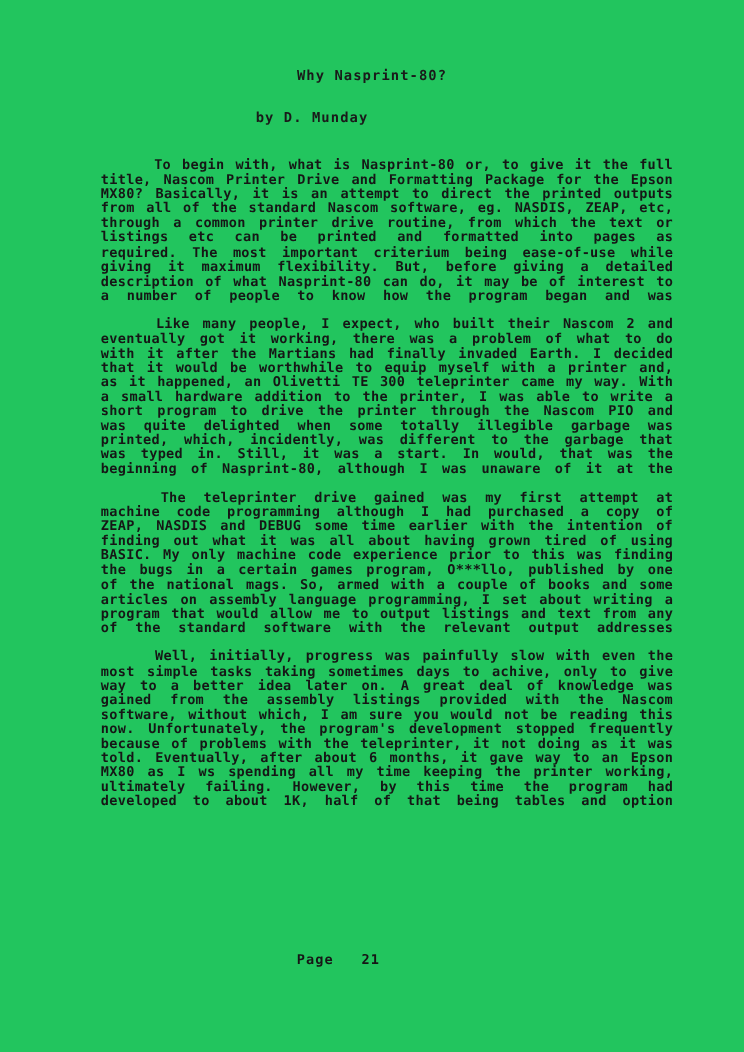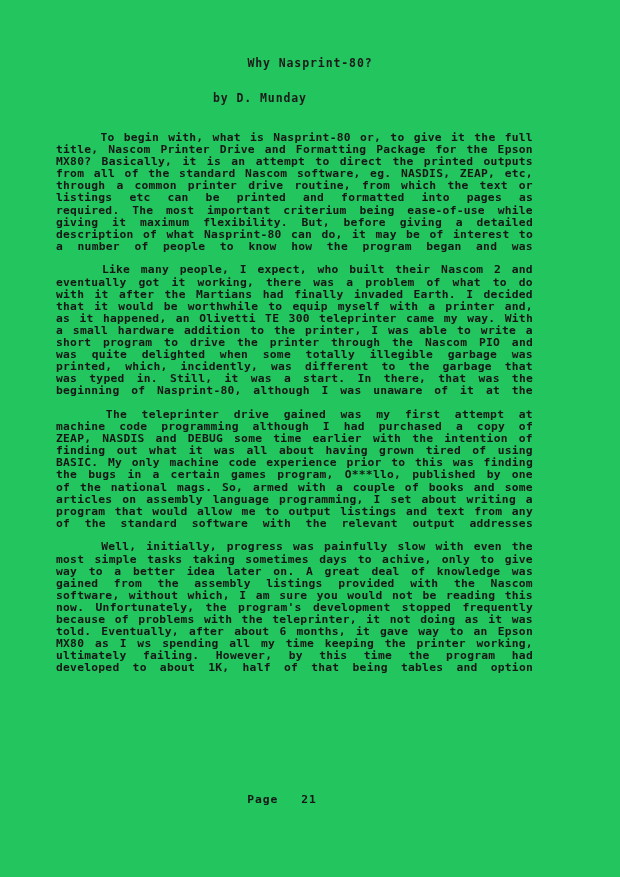--- a/index.html
+++ b/index.html
@@ -44,21 +44,21 @@
     font-size: 11.5px;
     letter-spacing: 0.9px;
     font-weight: 600;
     color: #1a1a1a;
   }
 
   
   .body-col {
     position: absolute;
     top: 132px;
-    left: 56px;
+    left: 84px;
     width: 477px;
   }
 
   .para {
     margin: 0 0 11.5px 0;
   }
 
   
   .ln {
     display: flex;
@@ -123,21 +123,21 @@
       <div class="para">
         <div class="ln"><span class="indent">     </span><span>Like</span><span>many</span><span>people,</span><span>I</span><span>expect,</span><span>who</span><span>built</span><span>their</span><span>Nascom</span><span>2</span><span>and</span></div>
         <div class="ln"><span>eventually</span><span>got</span><span>it</span><span>working,</span><span>there</span><span>was</span><span>a</span><span>problem</span><span>of</span><span>what</span><span>to</span><span>do</span></div>
         <div class="ln"><span>with</span><span>it</span><span>after</span><span>the</span><span>Martians</span><span>had</span><span>finally</span><span>invaded</span><span>Earth.</span><span>I</span><span>decided</span></div>
         <div class="ln"><span>that</span><span>it</span><span>would</span><span>be</span><span>worthwhile</span><span>to</span><span>equip</span><span>myself</span><span>with</span><span>a</span><span>printer</span><span>and,</span></div>
         <div class="ln"><span>as</span><span>it</span><span>happened,</span><span>an</span><span>Olivetti</span><span>TE</span><span>300</span><span>teleprinter</span><span>came</span><span>my</span><span>way.</span><span>With</span></div>
         <div class="ln"><span>a</span><span>small</span><span>hardware</span><span>addition</span><span>to</span><span>the</span><span>printer,</span><span>I</span><span>was</span><span>able</span><span>to</span><span>write</span><span>a</span></div>
         <div class="ln"><span>short</span><span>program</span><span>to</span><span>drive</span><span>the</span><span>printer</span><span>through</span><span>the</span><span>Nascom</span><span>PIO</span><span>and</span></div>
         <div class="ln"><span>was</span><span>quite</span><span>delighted</span><span>when</span><span>some</span><span>totally</span><span>illegible</span><span>garbage</span><span>was</span></div>
         <div class="ln"><span>printed,</span><span>which,</span><span>incidently,</span><span>was</span><span>different</span><span>to</span><span>the</span><span>garbage</span><span>that</span></div>
-        <div class="ln"><span>was</span><span>typed</span><span>in.</span><span>Still,</span><span>it</span><span>was</span><span>a</span><span>start.</span><span>In</span><span>there,</span><span>that</span><span>was</span><span>the</span></div>
+        <div class="ln"><span>was</span><span>typed</span><span>in.</span><span>Still,</span><span>it</span><span>was</span><span>a</span><span>start.</span><span>In</span><span>would,</span><span>that</span><span>was</span><span>the</span></div>
         <div class="ln"><span>beginning</span><span>of</span><span>Nasprint-80,</span><span>although</span><span>I</span><span>was</span><span>unaware</span><span>of</span><span>it</span><span>at</span><span>the</span></div>
       </div>
       <div class="para">
         <div class="ln"><span class="indent">     </span><span>The</span><span>teleprinter</span><span>drive</span><span>gained</span><span>was</span><span>my</span><span>first</span><span>attempt</span><span>at</span></div>
         <div class="ln"><span>machine</span><span>code</span><span>programming</span><span>although</span><span>I</span><span>had</span><span>purchased</span><span>a</span><span>copy</span><span>of</span></div>
         <div class="ln"><span>ZEAP,</span><span>NASDIS</span><span>and</span><span>DEBUG</span><span>some</span><span>time</span><span>earlier</span><span>with</span><span>the</span><span>intention</span><span>of</span></div>
         <div class="ln"><span>finding</span><span>out</span><span>what</span><span>it</span><span>was</span><span>all</span><span>about</span><span>having</span><span>grown</span><span>tired</span><span>of</span><span>using</span></div>
         <div class="ln"><span>BASIC.</span><span>My</span><span>only</span><span>machine</span><span>code</span><span>experience</span><span>prior</span><span>to</span><span>this</span><span>was</span><span>finding</span></div>
         <div class="ln"><span>the</span><span>bugs</span><span>in</span><span>a</span><span>certain</span><span>games</span><span>program,</span><span>O***llo,</span><span>published</span><span>by</span><span>one</span></div>
         <div class="ln"><span>of</span><span>the</span><span>national</span><span>mags.</span><span>So,</span><span>armed</span><span>with</span><span>a</span><span>couple</span><span>of</span><span>books</span><span>and</span><span>some</span></div>

